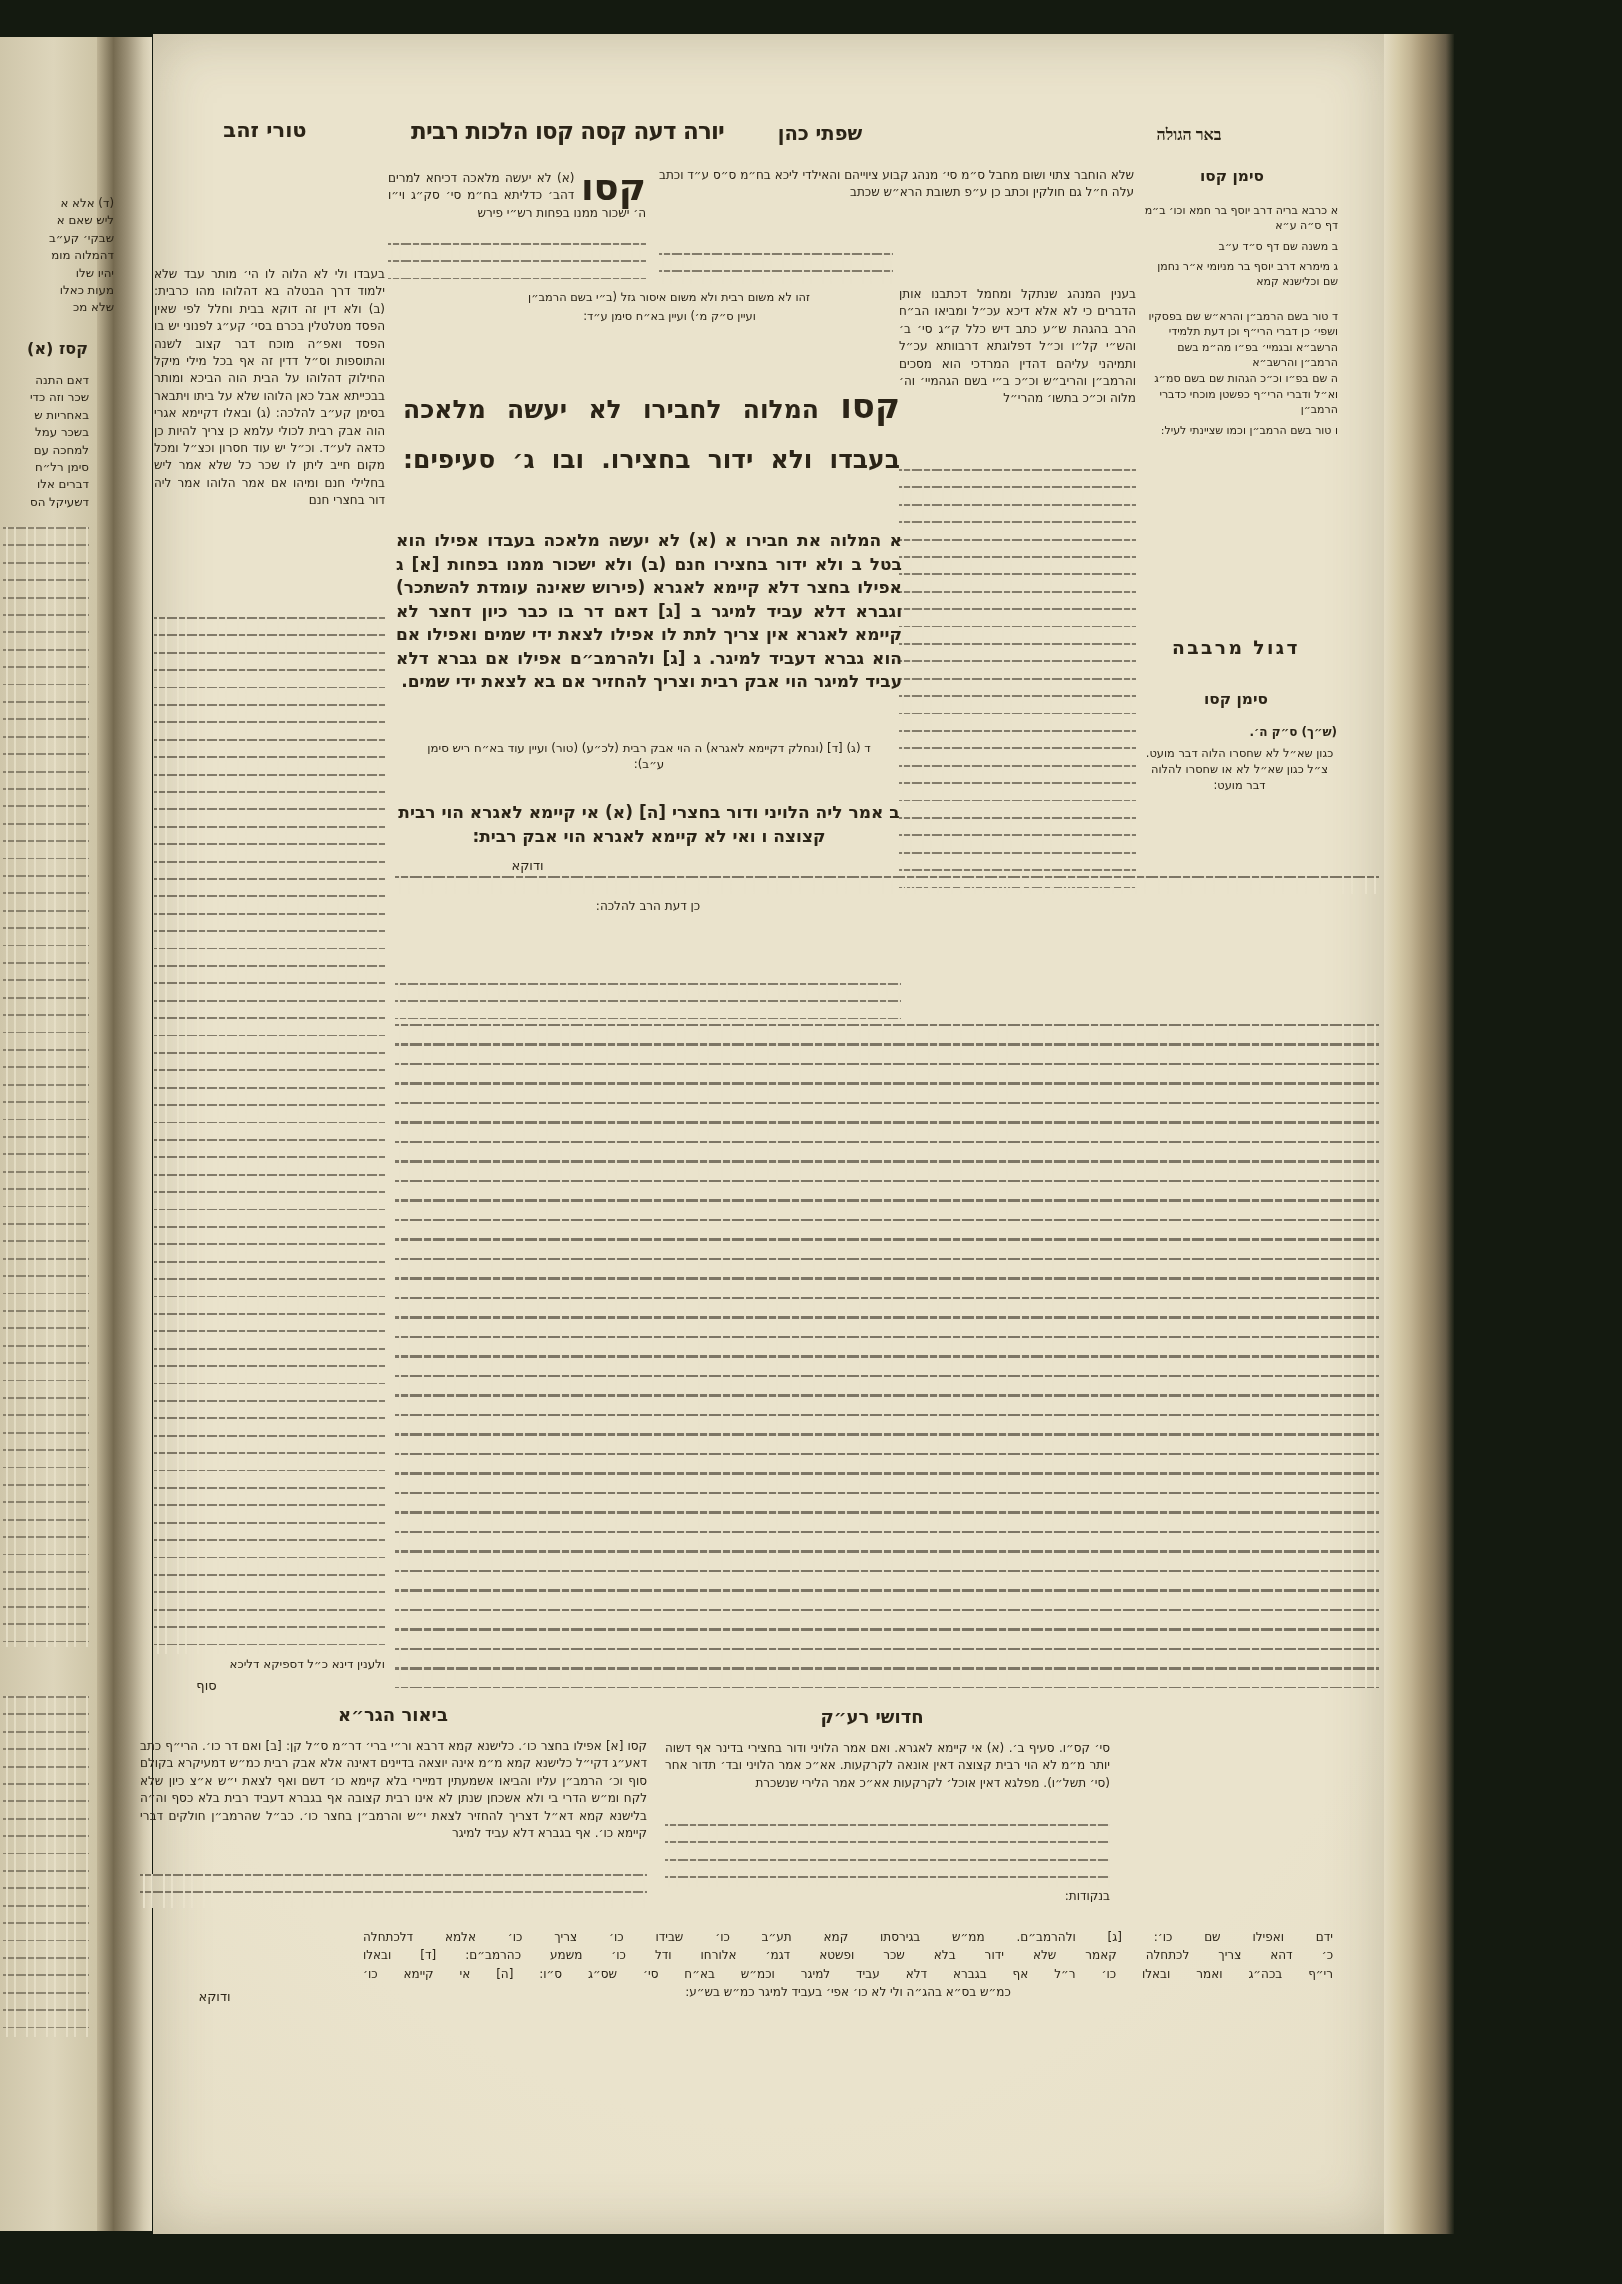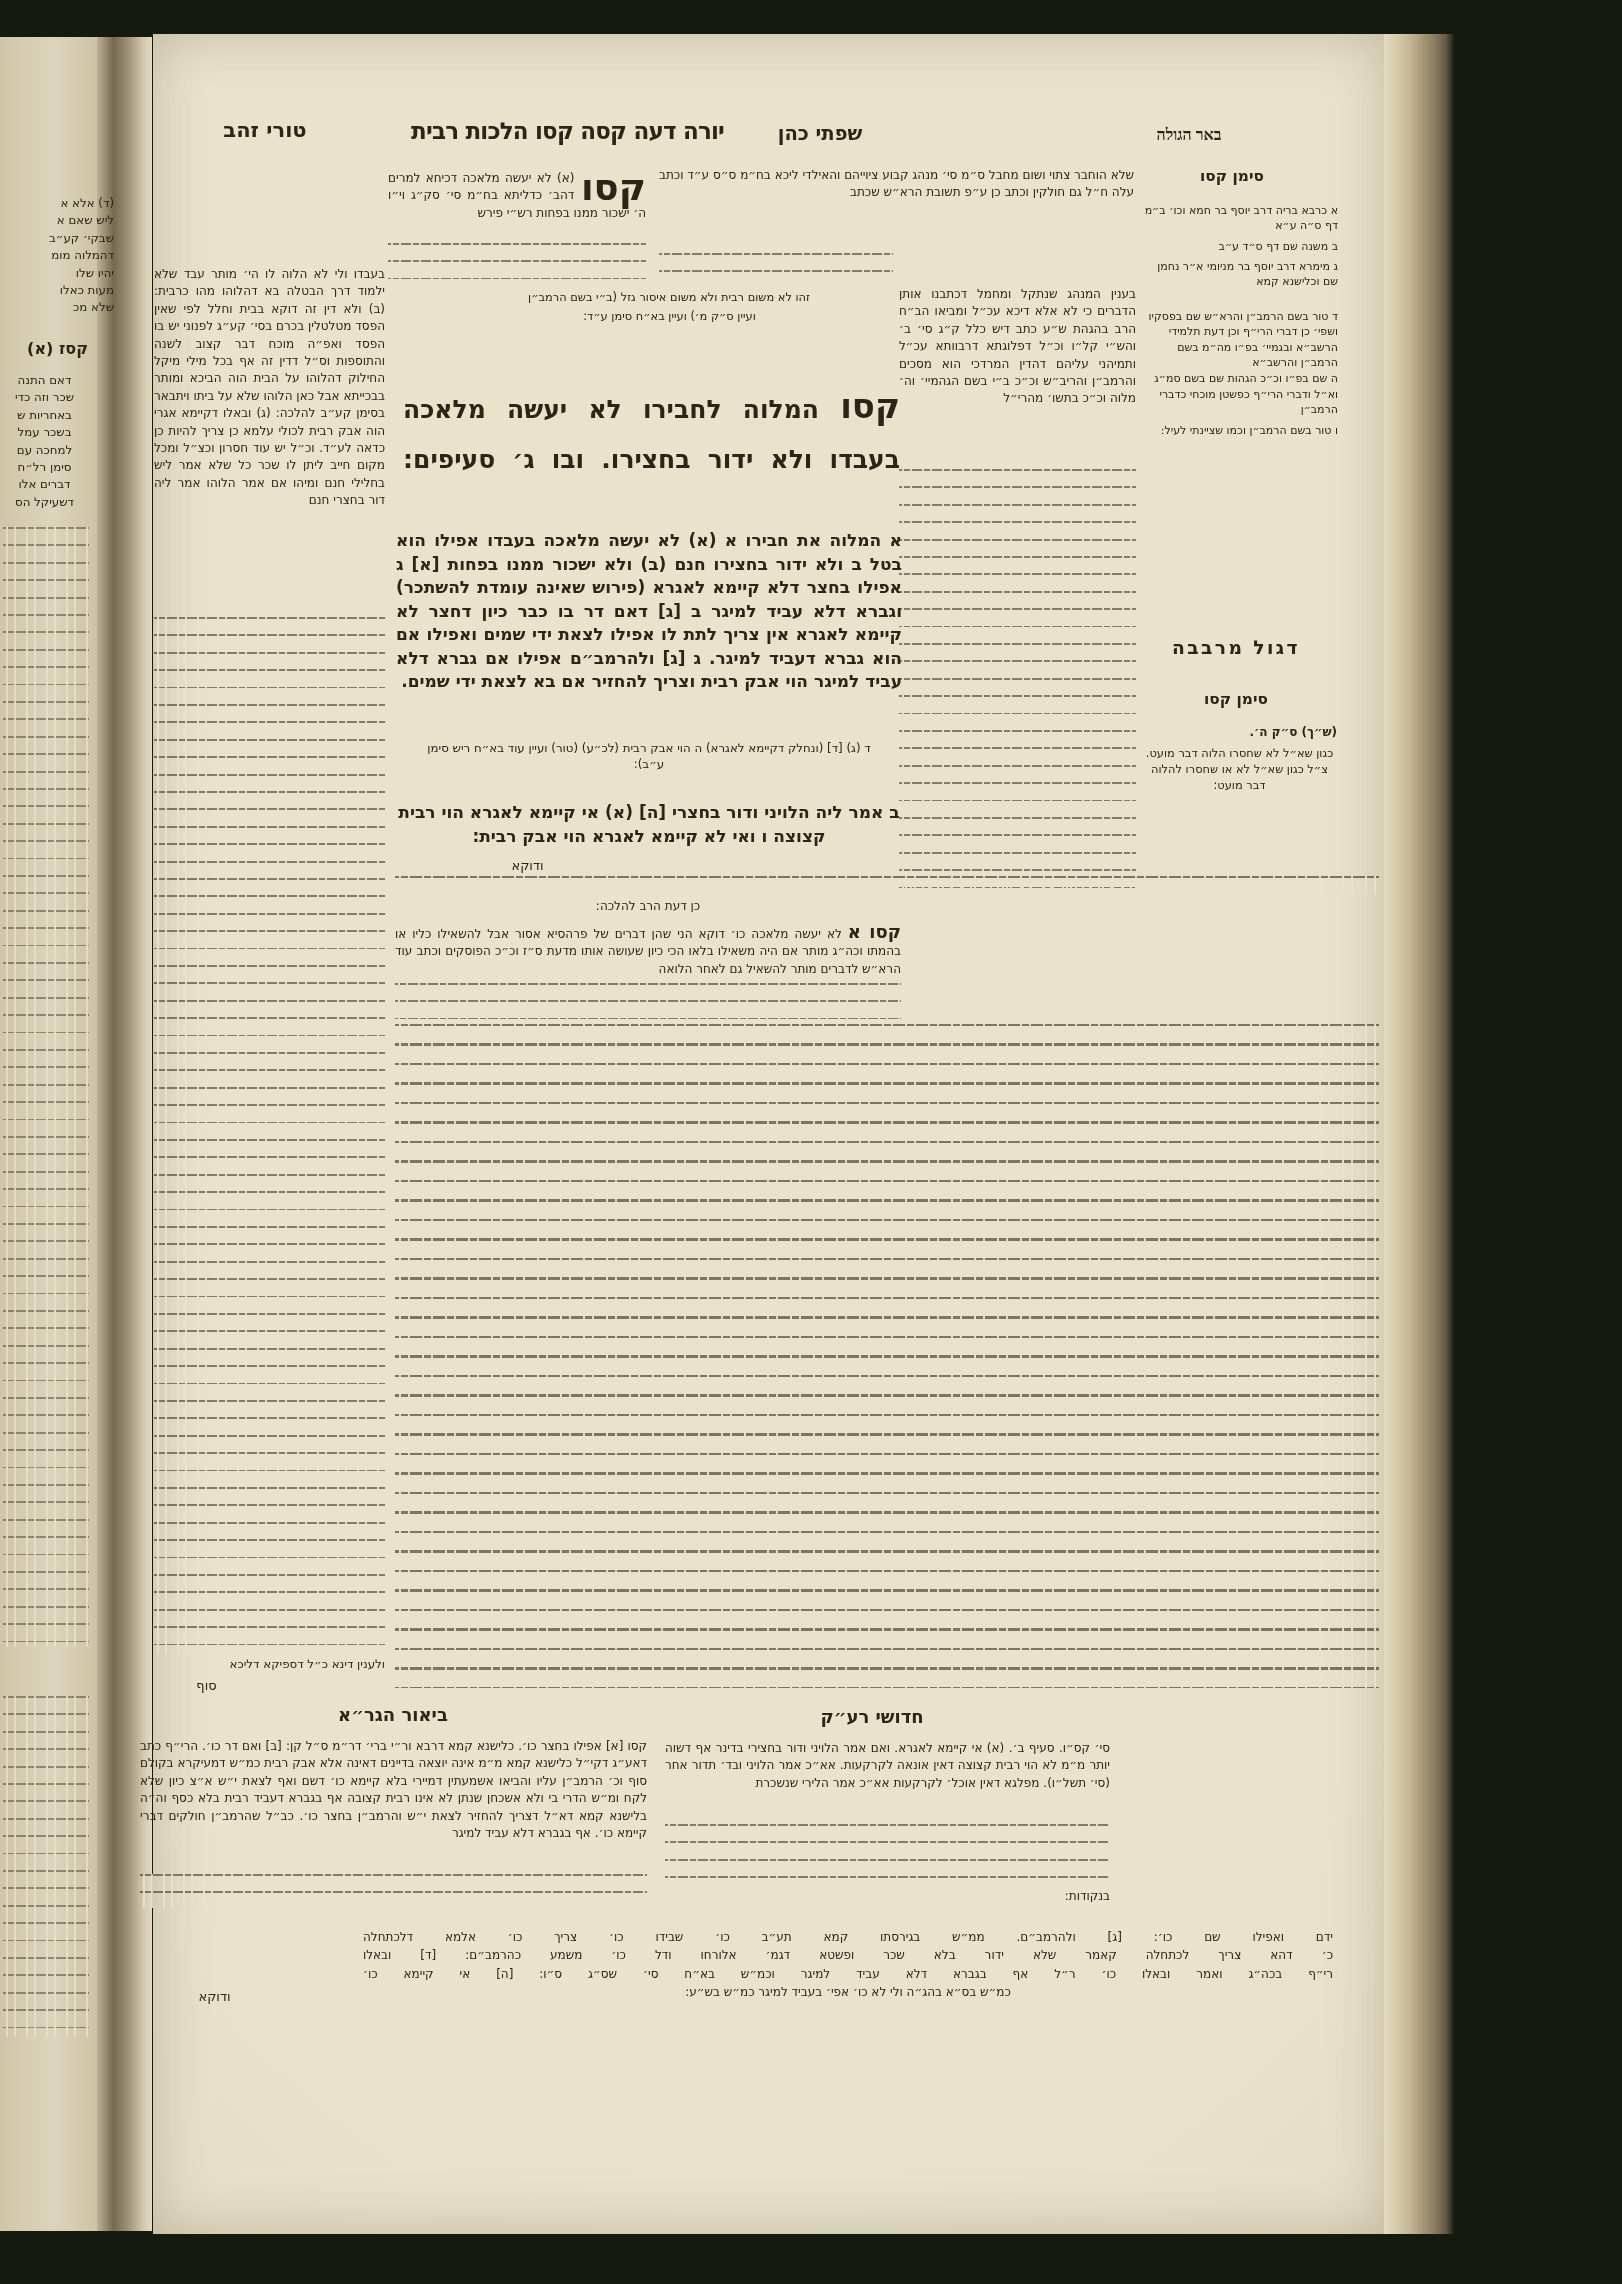--- a/index.html
+++ b/index.html
@@ -70,21 +70,21 @@
   <div class="abs he" style="left:0;top:195px;width:89px;font-size:11.8px;line-height:17.4px;text-align:right;padding-right:3.2px;padding-left:25px;">
     <div>(ד) אלא א</div>
     <div>ליש שאם א</div>
     <div>שבקי׳ קע״ב</div>
     <div>דהמלוה מומ</div>
     <div>יהיו שלו</div>
     <div>מעות כאלו</div>
     <div>שלא מכ</div>
   </div>
   <div class="abs he bold" style="left:0;top:339px;width:88px;font-size:16px;text-align:right;padding-right:3.2px;">קסז (א)</div>
-  <div class="abs he" style="left:0;top:372px;width:89px;font-size:11.8px;line-height:17.4px;text-align:center;padding-right:3.2px;">
+  <div class="abs he" style="left:0;top:372px;width:89px;font-size:11.8px;line-height:17.4px;text-align:right;padding-right:3.2px;">
     <div>דאם התנה</div>
     <div>שכר וזה כדי</div>
     <div>באחריות ש</div>
     <div>בשכר עמל</div>
     <div>למחכה עם</div>
     <div>סימן רל״ח</div>
     <div>דברים אלו</div>
     <div>דשעיקל הס</div>
   </div>
   <div class="abs fill fill-dim" style="left:3.2px;top:527px;width:86px;height:1120px;"></div>
@@ -135,24 +135,20 @@
   <div class="abs he sa-text center" style="left:396px;top:777px;width:506px;text-align:center;">ב אמר ליה הלויני ודור בחצרי [ה] (א) אי קיימא לאגרא הוי רבית קצוצה ו ואי לא קיימא לאגרא הוי אבק רבית:</div>
   <div class="abs he" style="left:487px;top:858px;width:81px;font-size:13px;text-align:center;">ודוקא</div>
 
   <div class="abs he rashi" style="left:154px;top:266px;width:231px;">בעבדו ולי לא הלוה לו הי׳ מותר עבד שלא ילמוד דרך הבטלה בא דהלוהו מהו כרבית: (ב) ולא דין זה דוקא בבית וחלל לפי שאין הפסד מטלטלין בכרם בסי׳ קע״ג לפנוני יש בו הפסד ואפ״ה מוכח דבר קצוב לשנה והתוספות וס״ל דדין זה אף בכל מילי מיקל החילוק דהלוהו על הבית הוה הביכא ומותר בבכייתא אבל כאן הלוהו שלא על ביתו ויתבאר בסימן קע״ב להלכה: (ג) ובאלו דקיימא אגרי הוה אבק רבית לכולי עלמא כן צריך להיות כן כדאה לע״ד. וכ״ל יש עוד חסרון וכצ״ל ומכל מקום חייב ליתן לו שכר כל שלא אמר ליש בחלילי חנם ומיהו אם אמר הלוהו אמר ליה דור בחצרי חנם</div>
   <div class="abs fill" style="left:154px;top:617px;width:231px;height:1037px;"></div>
   <div class="abs he" style="left:154px;top:1657px;width:231px;font-size:11.8px;text-align:right;">ולענין דינא כ״ל דספיקא דליכא</div>
   <div class="abs he center" style="left:166px;top:1678px;width:81px;font-size:13px;">סוף</div>
 
   <div class="abs fill24" style="left:395px;top:876px;width:984px;height:18px;"></div>
   <div class="abs he center" style="left:395px;top:899px;width:506px;font-size:12px;">כן דעת הרב להלכה:</div>
-  <div class="abs he rashi" style="left:395px;top:923px;width:506px;">
-    <span class="secword">קסו א</span>
-    <span>לא יעשה מלאכה כו׳ דוקא הני שהן דברים של פרהסיא אסור אבל להשאילו כליו או בהמתו וכה״ג מותר אם היה משאילו בלאו הכי כיון שעושה אותו מדעת ס״ז וכ״כ הפוסקים וכתב עוד הרא״ש לדברים מותר להשאיל גם לאחר הלואה</span>
-  </div>
   <div class="abs fill" style="left:395px;top:983px;width:506px;height:36px;"></div>
   <div class="abs fill24" style="left:395px;top:1024px;width:984px;height:664px;"></div>
 
   <div class="abs he bold center" style="left:799px;top:1706px;width:146px;font-size:18px;">חדושי רע״ק</div>
   <div class="abs he bold center" style="left:316px;top:1704px;width:154px;font-size:18px;">ביאור הגר״א</div>
 
   <div class="abs he rashi" style="left:665px;top:1740px;width:445px;">סי׳ קס״ו. סעיף ב׳. (א) אי קיימא לאגרא. ואם אמר הלויני ודור בחצירי בדינר אף דשוה יותר מ״מ לא הוי רבית קצוצה דאין אונאה לקרקעות. אא״כ אמר הלויני ובד׳ תדור אחר (סי׳ תשל״ו). מפלגא דאין אוכל׳ לקרקעות אא״כ אמר הלירי שנשכרת</div>
   <div class="abs fill" style="left:665px;top:1824px;width:445px;height:63px;"></div>
   <div class="abs he" style="left:665px;top:1889px;width:445px;font-size:12px;text-align:right;">בנקודות:</div>
 

